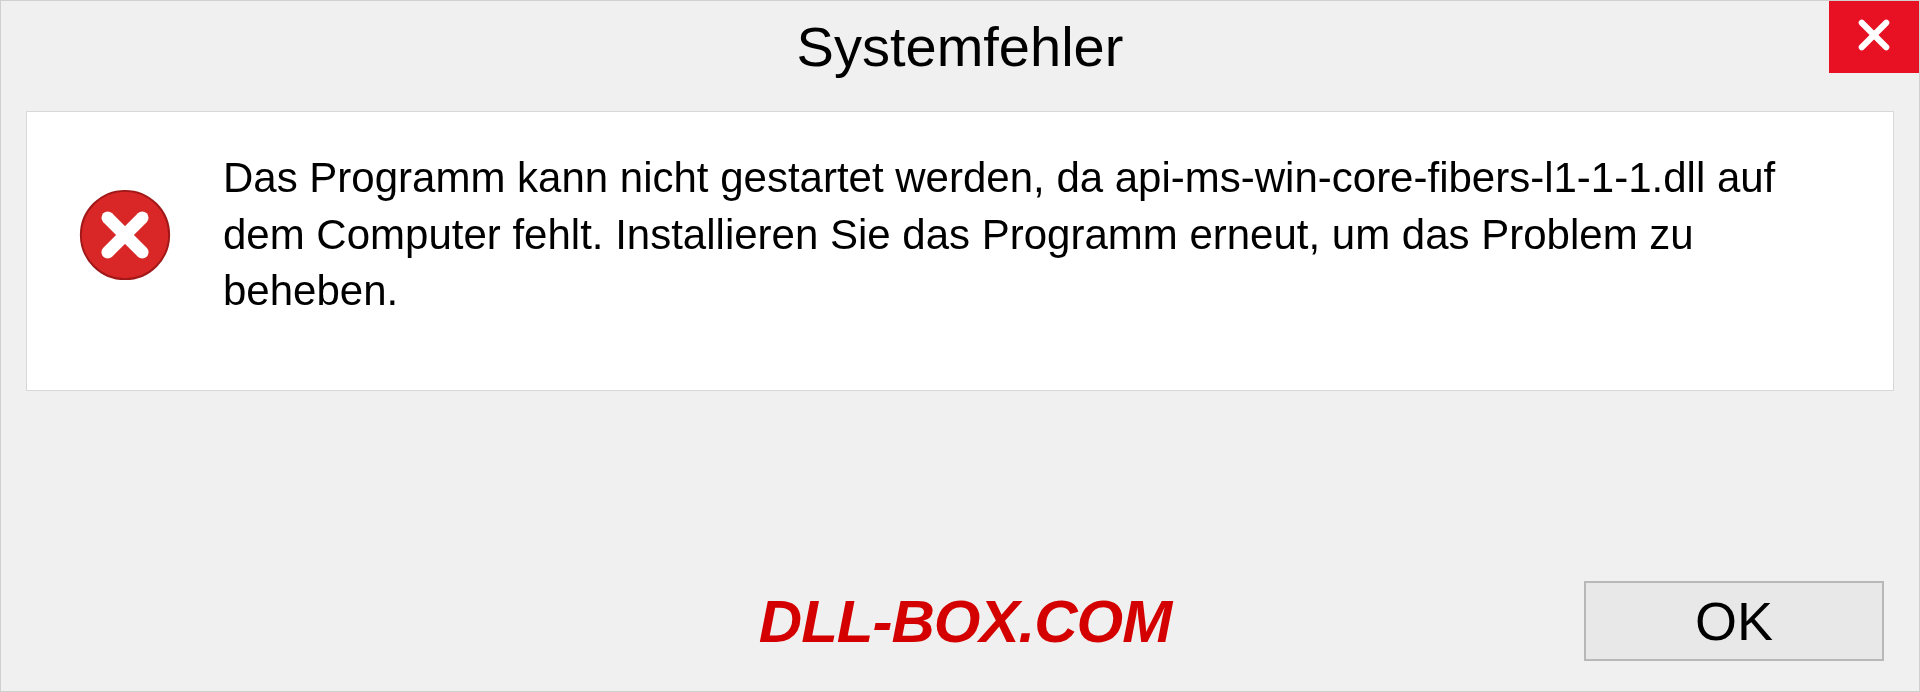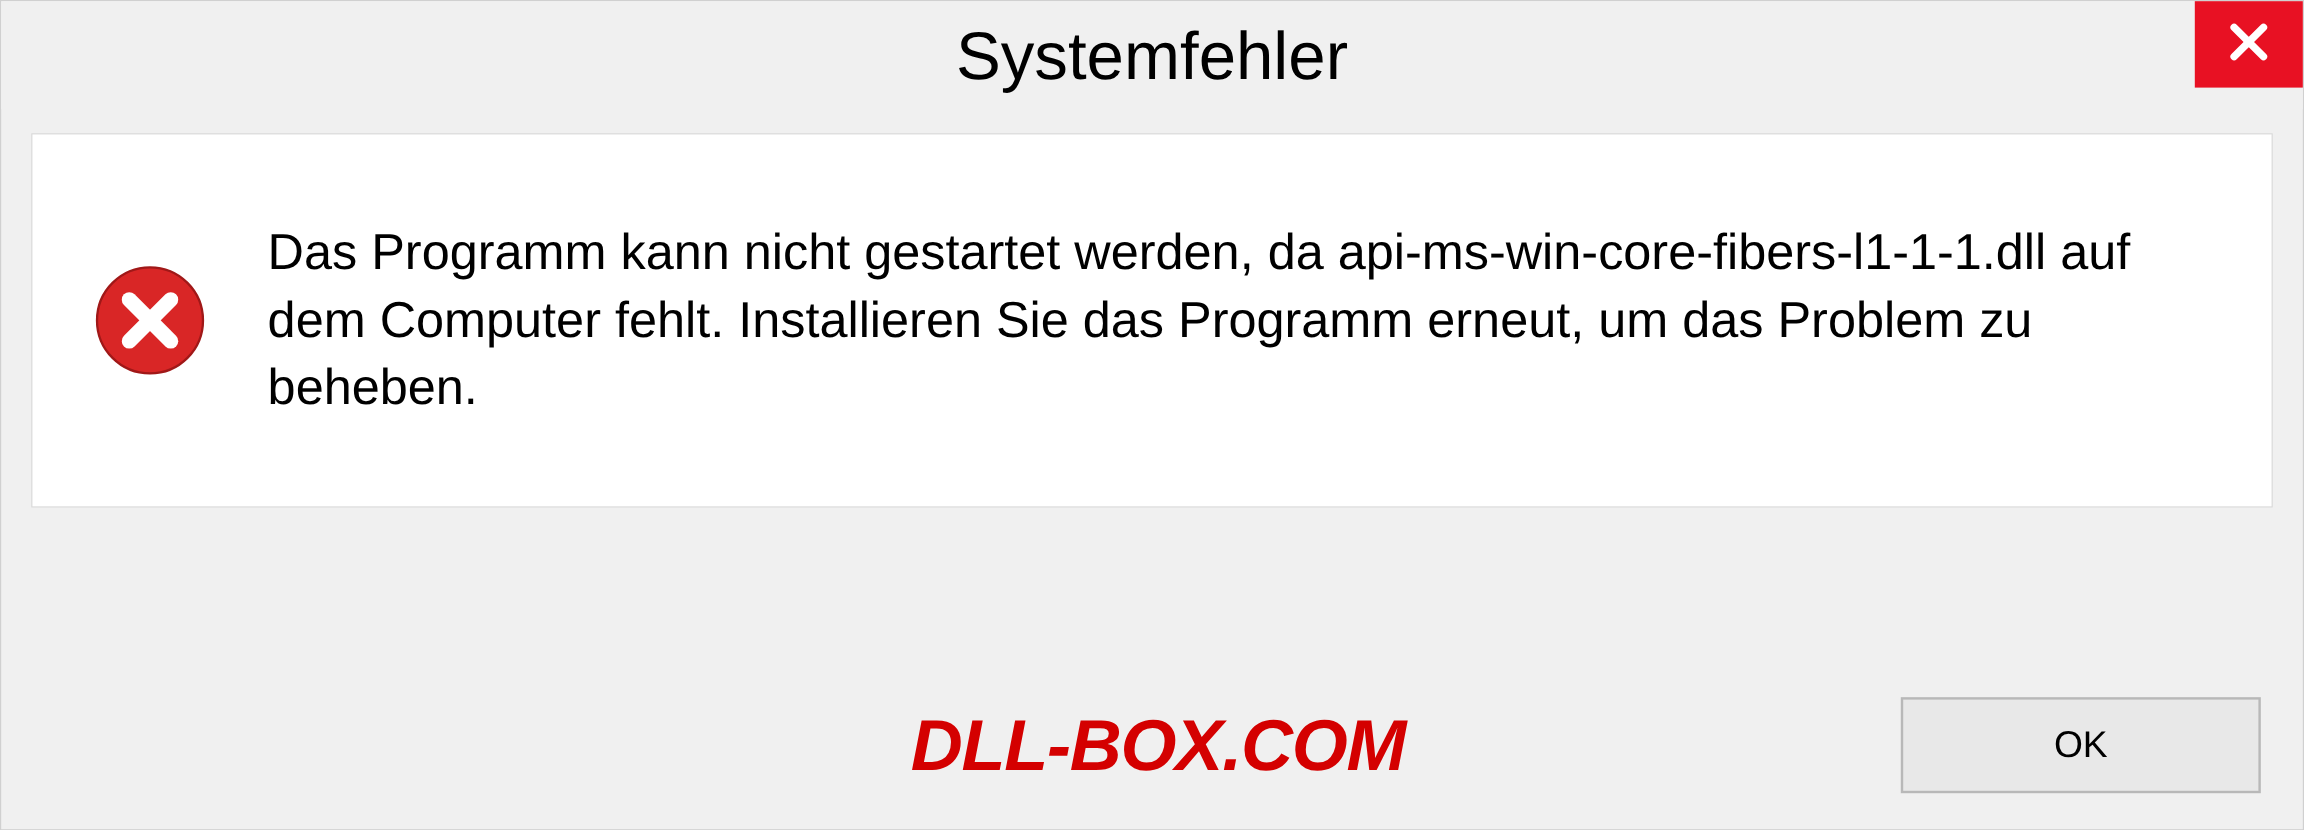--- a/index.html
+++ b/index.html
@@ -48,21 +48,21 @@
       cursor: pointer;
     }
     .close-button svg {
       width: 42px;
       height: 42px;
     }
     .content-area {
       margin: 20px 25px;
       background: #ffffff;
       border: 1px solid #d8d8d8;
-      padding: 70px 60px 70px 50px;
+      padding: 38px 60px 70px 50px;
       display: flex;
       align-items: center;
       gap: 50px;
     }
     .error-icon {
       flex-shrink: 0;
       width: 96px;
       height: 96px;
     }
     .error-icon svg {
@@ -95,21 +95,21 @@
       font-family: Arial, sans-serif;
       position: absolute;
       left: 50%;
       transform: translateX(-50%);
     }
     .ok-button {
       width: 300px;
       height: 80px;
       background: #e8e8e8;
       border: 2px solid #b8b8b8;
-      font-size: 31px;
+      font-size: 54px;
       color: #000000;
       display: flex;
       align-items: center;
       justify-content: center;
       cursor: pointer;
       font-family: inherit;
     }
   </style>
 </head>
 <body>

